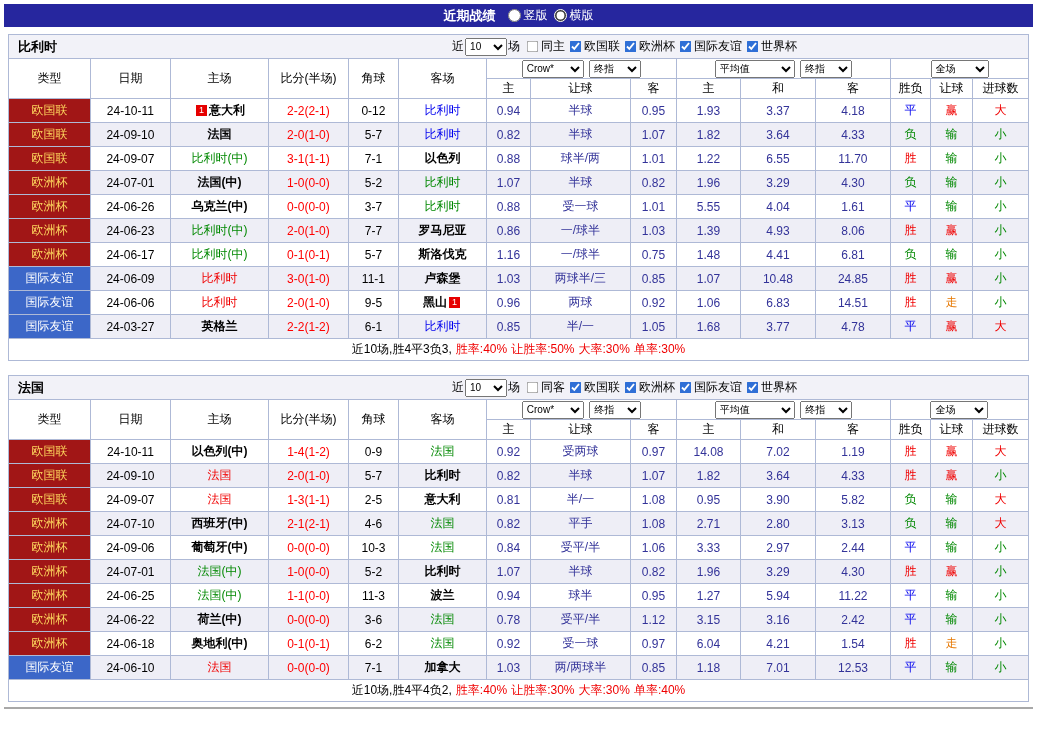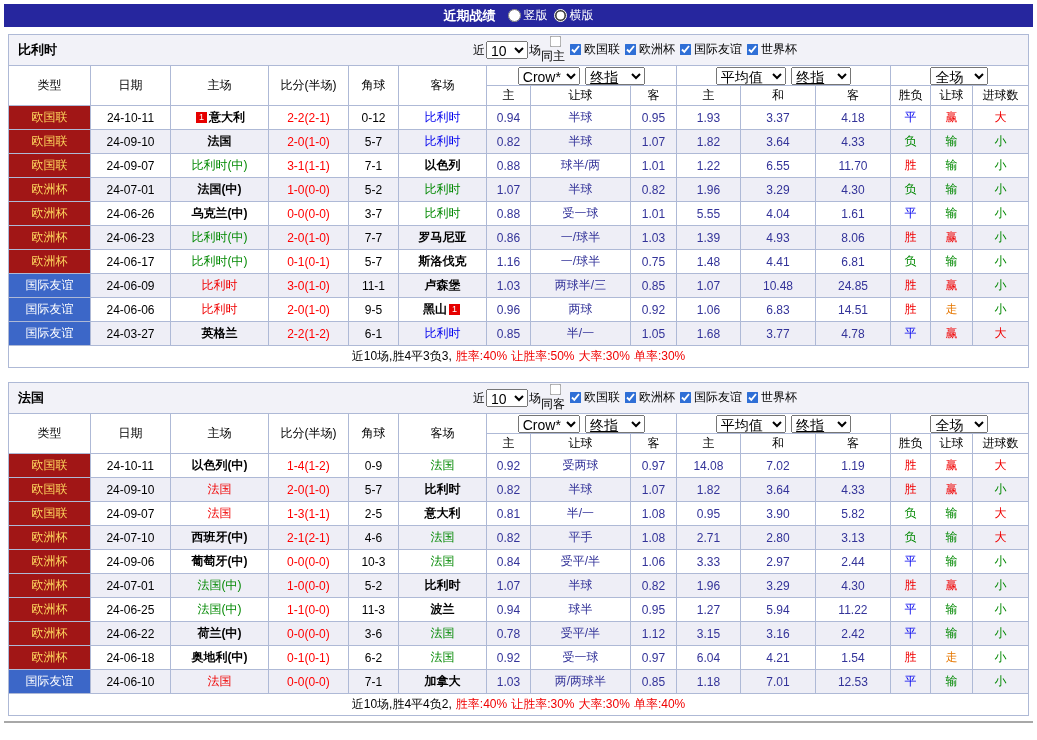--- a/index.html
+++ b/index.html
@@ -44,27 +44,27 @@
   }
   .filter-row td { height: 24px; background: #F2F2F8; }
   .filter-flex { display: flex; align-items: center; width: 100%; }
   .team-name { padding-left: 8px; font-weight: bold; font-size: 13px; }
   .filter-controls { margin-left: auto; margin-right: 230px; display: flex; align-items: center; white-space: nowrap; }
   .filter-controls input[type=checkbox], .comp-label input[type=checkbox] {
     accent-color: #2F6FD6; margin: 0 2px 0 6px; vertical-align: middle; transform: scale(.9);
   }
   .comp-label { display: inline-flex; align-items: center; }
   .comp-label input[type=checkbox] { margin-left: 4px; }
-  .venue-label { display: inline-flex; align-items: center; flex-direction: column; }
+  .venue-label { display: inline-flex; align-items: center; }
   .head1 th, .head2 th { height: 20px; background: #fff; }
-  select.sel { font-size: 14px; margin: 0 1px; padding: 0; height: 18px; }
+  select.sel { font-size: 10px; margin: 0 1px; padding: 0; height: 18px; }
   .sel-count { width: 42px; }
   .sel-prov  { width: 62px; }
-  .sel-time  { width: 60px; text-decoration: underline; }
-  .sel-avg   { width: 70px; }
+  .sel-time  { width: 52px; }
+  .sel-avg   { width: 80px; }
   .sel-full  { width: 58px; }
   tbody td { height: 24px; }
   tr.stripe td { background: #EEEEF6; }
   tr.stripe td.type-maroon, tr td.type-maroon { background: #A11616; color: #FFD95E; }
   tr.stripe td.type-blue, tr td.type-blue { background: #3C67C8; color: #fff; }
   .score-cell { color: #FF0000; }
   .odds-cell { color: #333399; }
   .badge {
     display: inline-block;
     background: #E60000; color: #fff;

